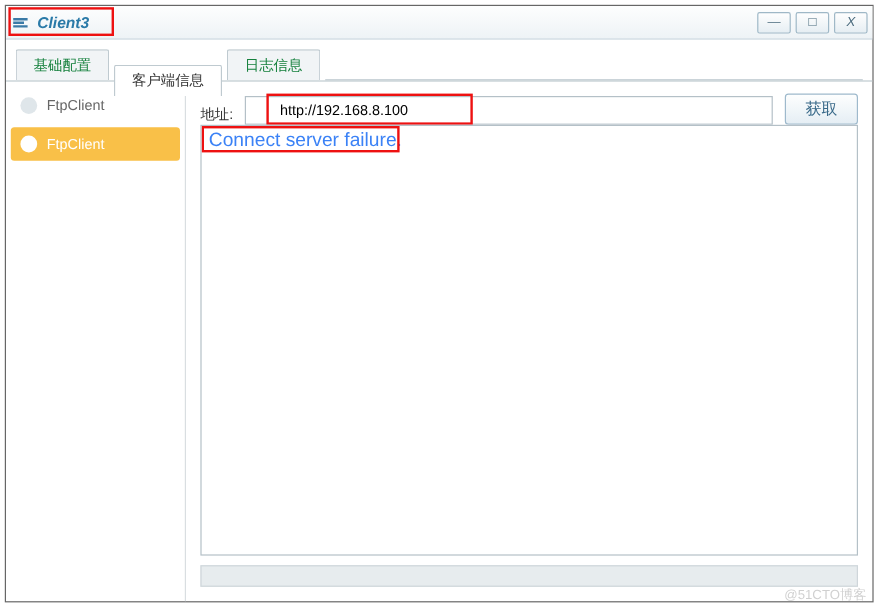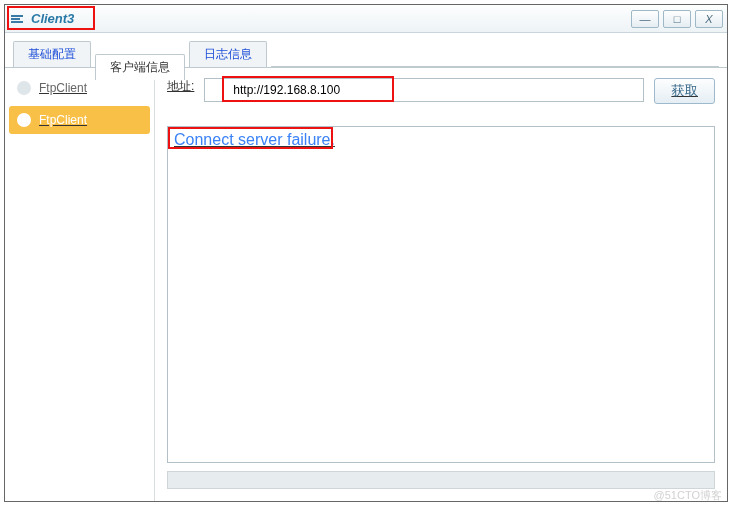--- a/index.html
+++ b/index.html
@@ -73,42 +73,41 @@
     align-items: flex-end;
   }
   .tab {
     border: 1px solid #bfcad0;
     border-bottom: none;
     background: #f1f4f6;
     height: 26px;
     line-height: 24px;
     padding: 0 14px;
     margin-right: 4px;
-    color: #1d4ed8;
+    color: #15803d;
     border-radius: 2px 2px 0 0;
     cursor: pointer;
   }
   .tab.active {
     background: #fff;
     color: #333;
     position: relative;
     top: 13px;
   }
   .tabstrip-border {
     flex: 1;
     height: 1px;
     border-bottom: 1px solid #bfcad0;
     align-self: flex-end;
   }
   
   .content {
     display: flex;
     flex: 1;
     border-top: 1px solid #bfcad0;
-    text-decoration: underline;
   }
   .sidebar {
     width: 150px;
     border-right: 1px solid #d9dee1;
     padding: 6px 4px;
   }
   .side-item {
     height: 28px;
     display: flex;
     align-items: center;
@@ -132,23 +131,23 @@
     background: #fff;
   }
   .main {
     flex: 1;
     padding: 10px 12px 12px 12px;
     display: flex;
     flex-direction: column;
   }
   .url-row {
     display: flex;
-    align-items: flex-start;
+    align-items: flex-end;
     gap: 10px;
-    margin-bottom: 22px;
+    margin-bottom: 0;
   }
   .url-label { color: #333; }
   .url-input-wrap {
     flex: 1;
     position: relative;
   }
   .url-input {
     width: 100%;
     height: 24px;
     border: 1px solid #b4c0c7;

